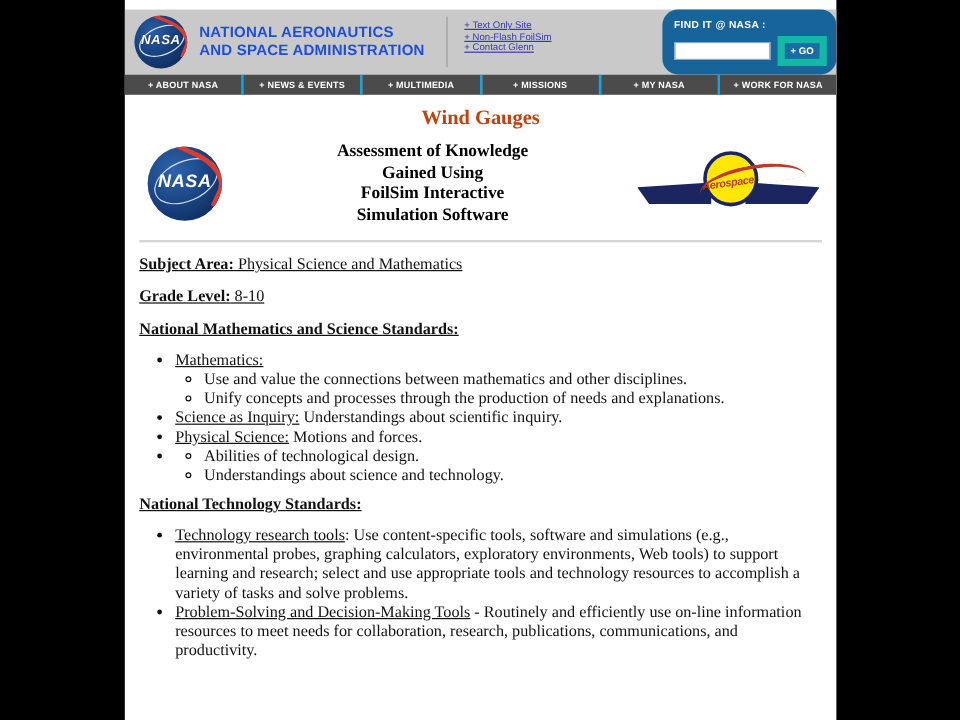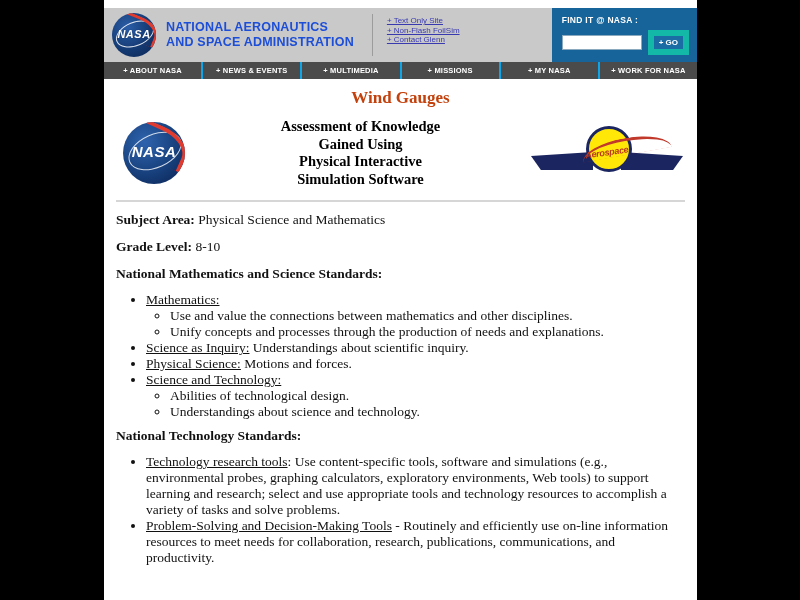--- a/index.html
+++ b/index.html
@@ -117,20 +117,21 @@
     text-decoration: underline;
     display: block;
     white-space: nowrap;
   }
   .findit {
     flex: 0 0 137px;
     background: #17649a;
     color: #ffffff;
     padding: 7px 8px 0 10px;
     box-sizing: border-box;
+    border-radius: 13px;
   }
   .findit-label {
     font-family: "Liberation Sans", sans-serif;
     font-weight: bold;
     font-size: 8.5px;
     letter-spacing: .3px;
     margin-bottom: 5px;
     white-space: nowrap;
   }
   .findit-row {
@@ -321,20 +322,21 @@
   
   .content {
     padding: 10px 12px 0 12px;
     font-family: "Liberation Serif", serif;
     font-size: 13.5px;
     color: #111111;
     line-height: 16px;
   }
   .content p {
     margin: 0 0 11px 0;
+    text-decoration: underline;
   }
   .content p.heading {
     font-weight: bold;
     margin-bottom: 10px;
   }
   .content b { font-weight: bold; }
   ul {
     margin: 0 0 8px 0;
     padding-left: 30px;
     list-style-type: disc;
@@ -400,21 +402,21 @@
         <div class="meatball-big">
           <div class="orbit"></div>
           <div class="swoosh"></div>
           <div class="wordmark">NASA</div>
         </div>
       </div>
 
       <div class="subtitle">
         <div>Assessment of Knowledge</div>
         <div>Gained Using</div>
-        <div>Physical Interactive</div>
+        <div>FoilSim Interactive</div>
         <div>Simulation Software</div>
       </div>
 
       <div class="logo-right">
         <div class="wings">
           <div class="wing left"></div>
           <div class="wing right"></div>
         </div>
         <div class="wing-disc"></div>
         <div class="wing-streak"></div>
@@ -440,21 +442,21 @@
             <li>Unify concepts and processes through the production of needs and explanations.</li>
           </ul>
         </li>
         <li>
           <span class="u">Science as Inquiry:</span><span> Understandings about scientific inquiry.</span>
         </li>
         <li>
           <span class="u">Physical Science:</span><span> Motions and forces.</span>
         </li>
         <li>
-          <span class="u">Science and Technology:</span><span></span>
+          <span></span>
           <ul>
             <li>Abilities of technological design.</li>
             <li>Understandings about science and technology.</li>
           </ul>
         </li>
       </ul>
 
       <p class="heading">National Technology Standards:</p>
 
       <ul>

